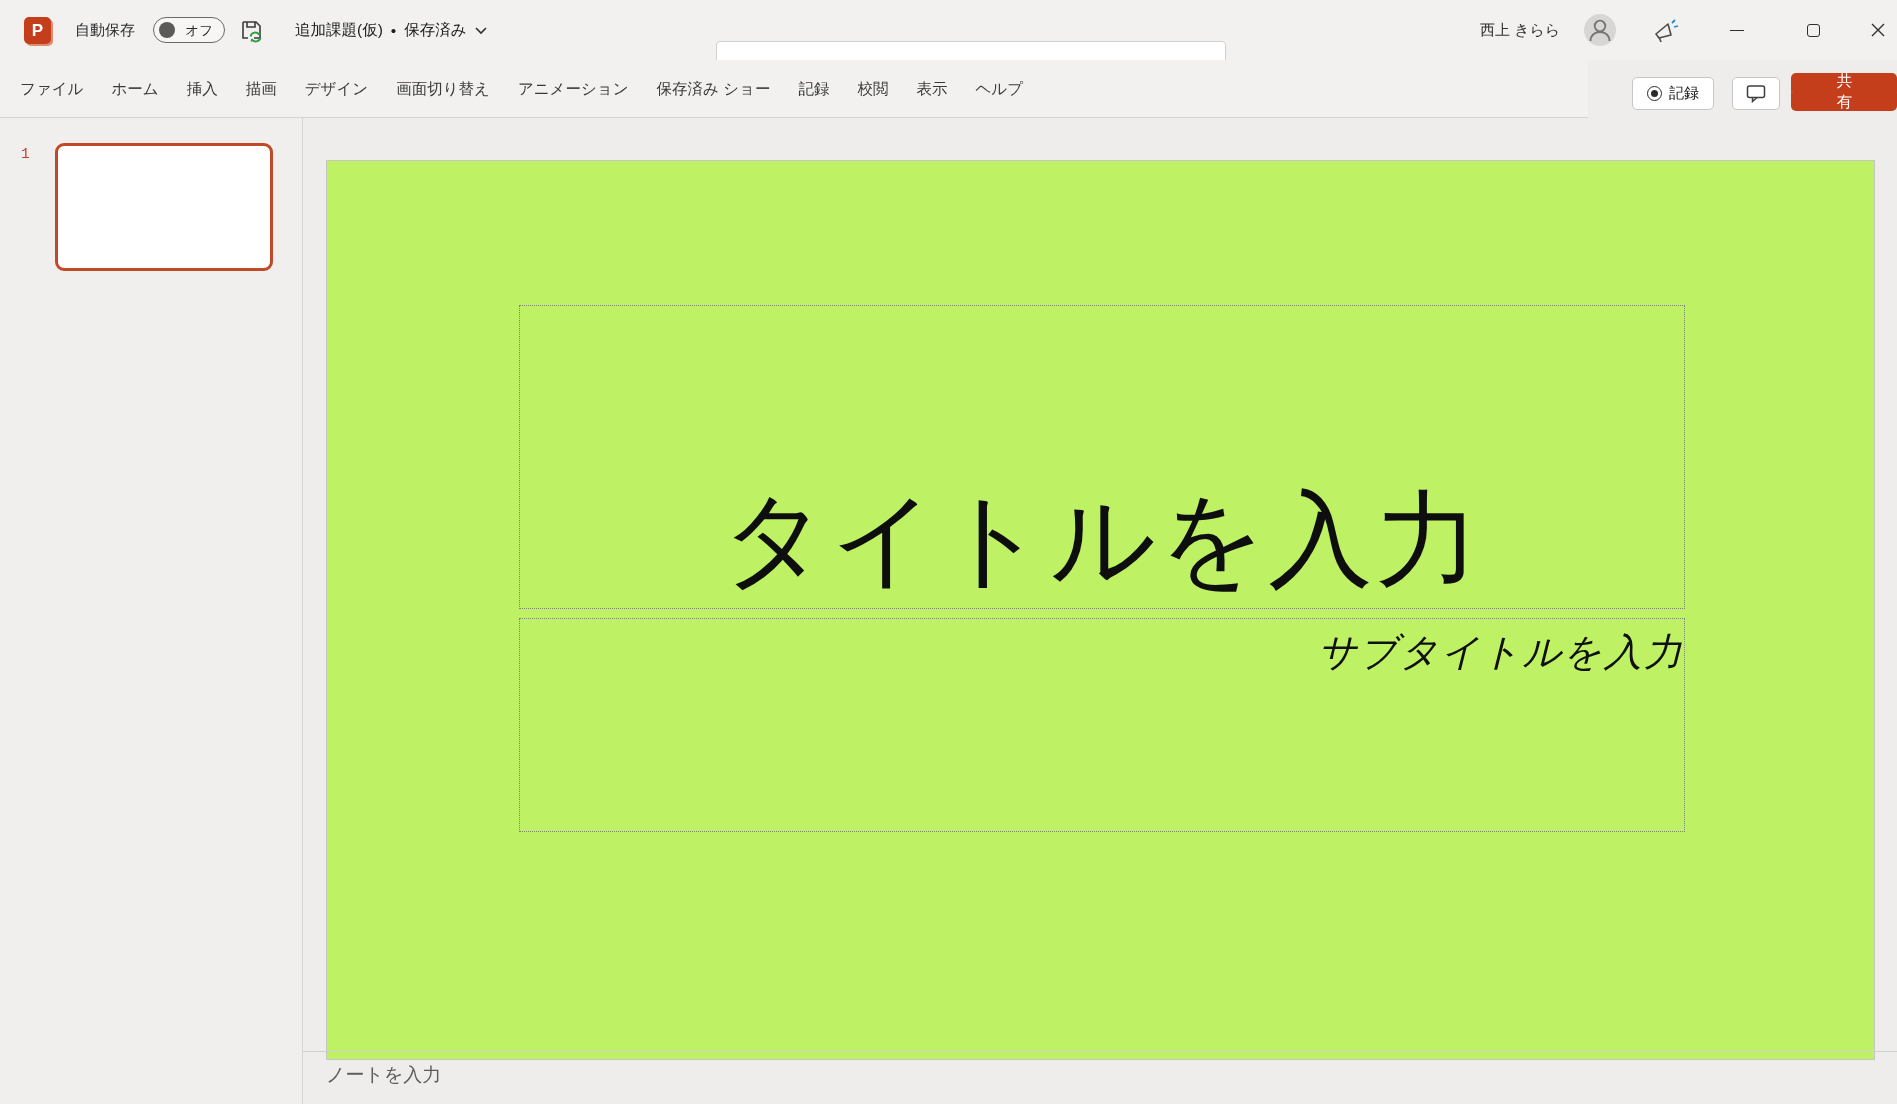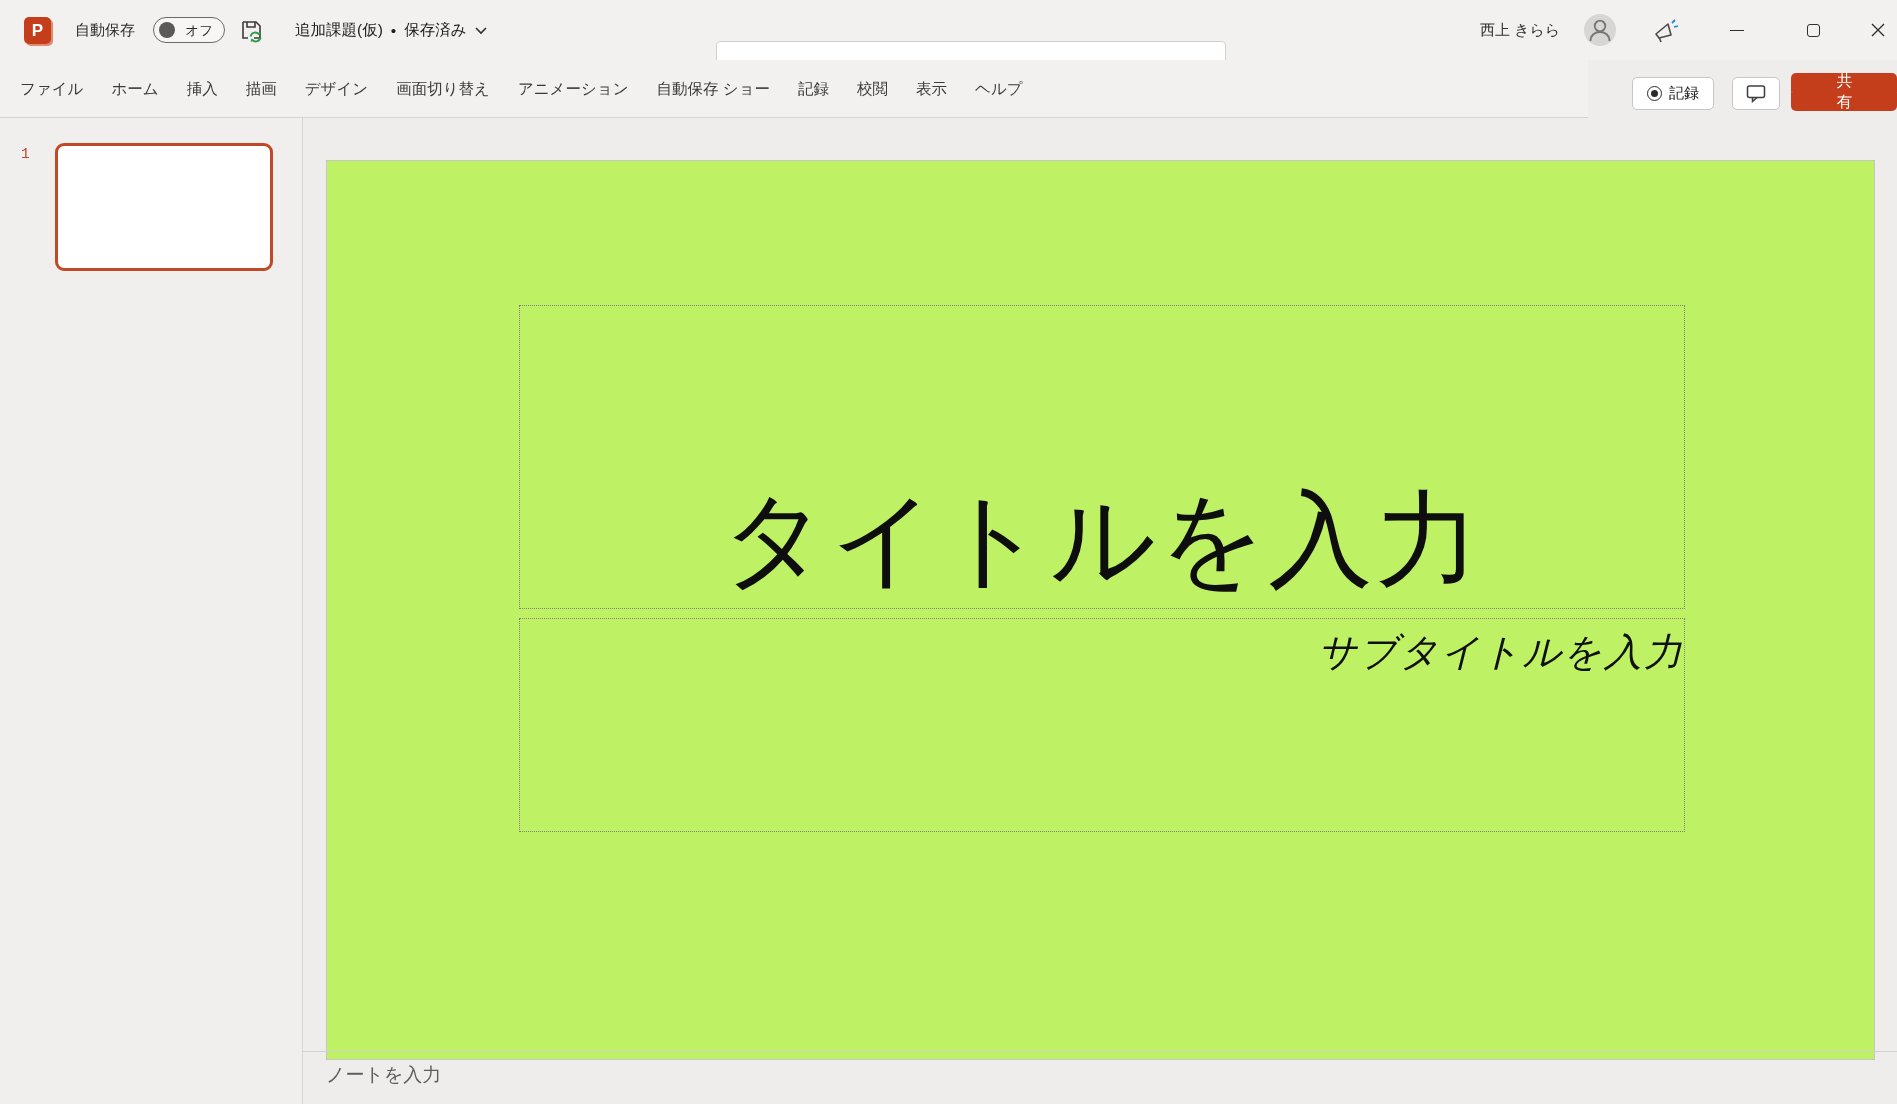--- a/index.html
+++ b/index.html
@@ -151,21 +151,21 @@
 
   <div class="tabrow">
     <div class="tabs">
       <span class="tab">ファイル</span>
       <span class="tab">ホーム</span>
       <span class="tab">挿入</span>
       <span class="tab">描画</span>
       <span class="tab">デザイン</span>
       <span class="tab">画面切り替え</span>
       <span class="tab">アニメーション</span>
-      <span class="tab">自動保存 ショー</span>
+      <span class="tab">保存済み ショー</span>
       <span class="tab">記録</span>
       <span class="tab">校閲</span>
       <span class="tab">表示</span>
       <span class="tab">ヘルプ</span>
     </div>
 
     <div class="record-btn">
       <span class="record-dot"></span>
       <span>記録</span>
     </div>

